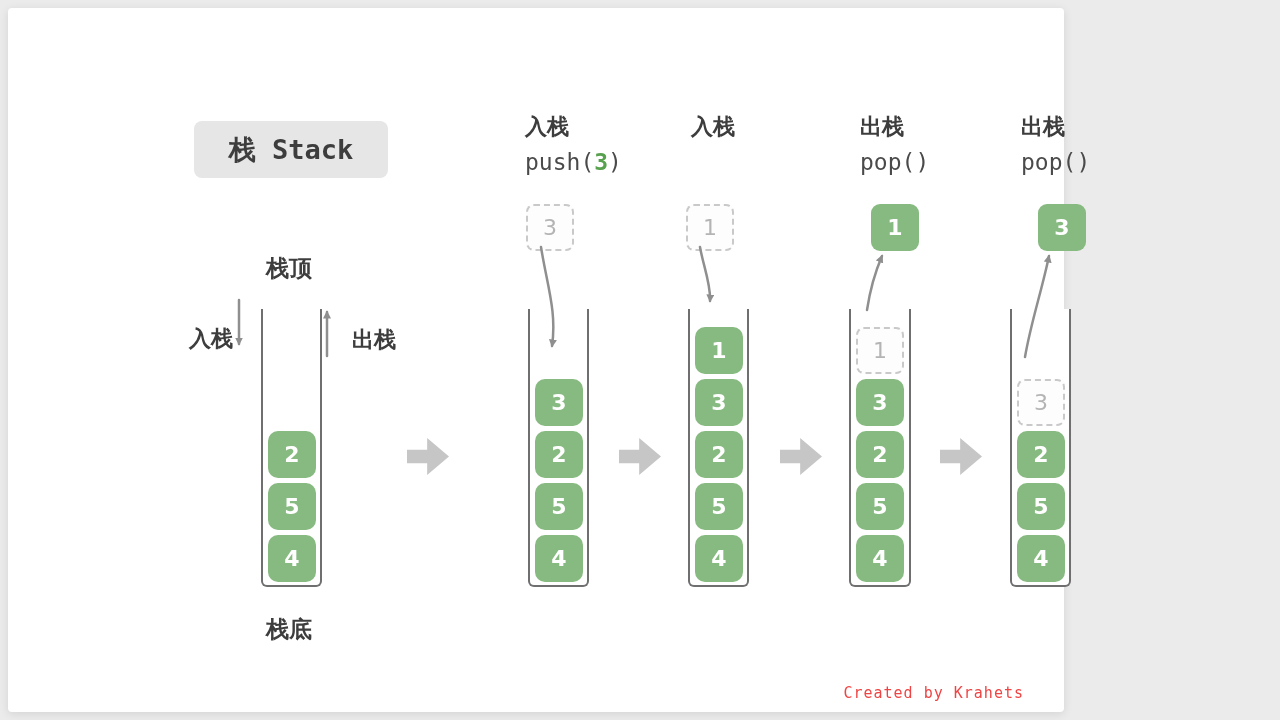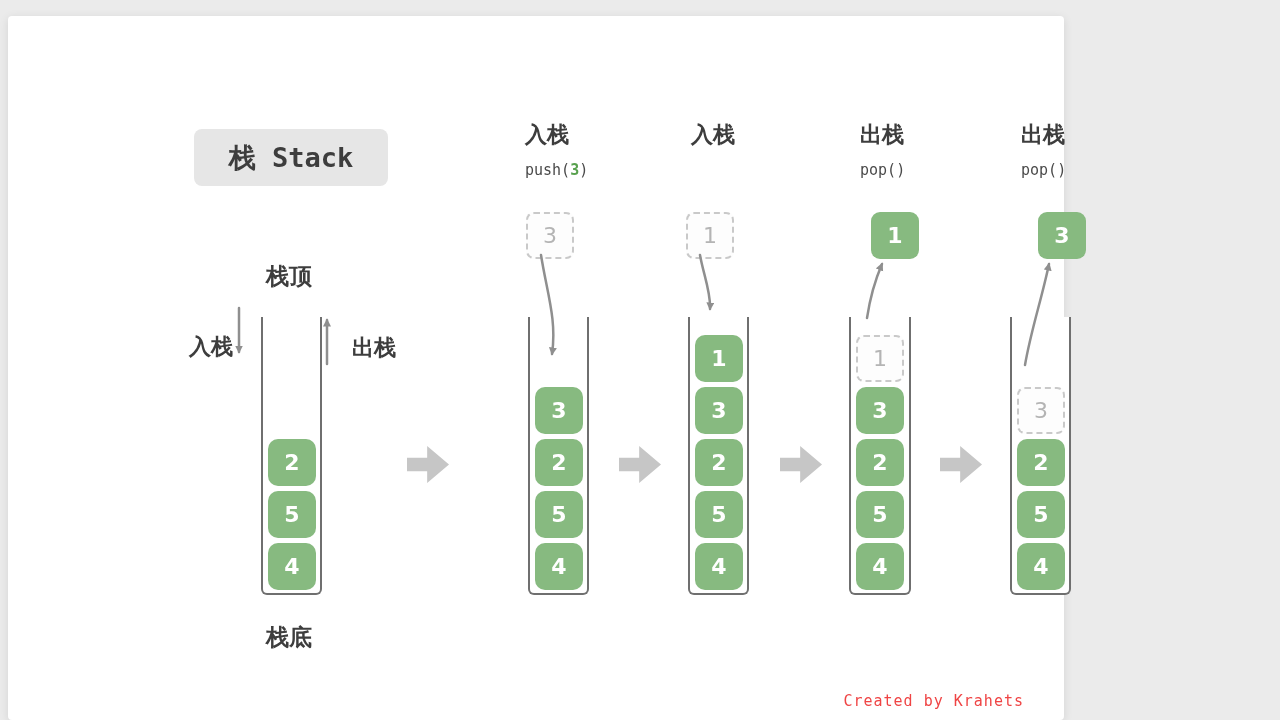--- a/index.html
+++ b/index.html
@@ -15,36 +15,36 @@
   }
   *{margin:0;padding:0;box-sizing:border-box;}
   html,body{width:1280px;height:720px;}
   body{
     background:#ebebeb;
     font-family:"DejaVu Sans","Liberation Sans",sans-serif;
     position:relative;
     overflow:hidden;
   }
   .card{
-    position:absolute;left:8px;top:16px;width:1056px;height:704px;
+    position:absolute;left:8px;top:8px;width:1056px;height:704px;
     background:#ffffff;border-radius:4px;
     box-shadow:0 2px 10px rgba(0,0,0,0.10);
   }
   .abs{position:absolute;}
   .title-box{
     left:186px;top:113px;width:194px;height:57px;
     background:#e6e6e6;border-radius:8px;
     display:flex;align-items:center;justify-content:center;
     font-size:27px;font-weight:bold;color:var(--ink);
     font-family:"DejaVu Sans Mono","DejaVu Sans",monospace,sans-serif;
   }
   .op-label{width:160px;}
   .op-label .cn{font-size:22px;font-weight:bold;color:var(--ink);line-height:26px;}
   .op-label .code{
-    margin-top:9px;font-size:15px;color:var(--code-ink);
+    margin-top:9px;font-size:23px;color:var(--code-ink);
     font-family:"DejaVu Sans Mono","Liberation Mono",monospace;line-height:26px;
   }
   .op-label .code .arg{color:var(--digit-green);font-weight:bold;}
   .ann{font-weight:bold;color:var(--ink);white-space:nowrap;text-align:right;}
   .ann.big{font-size:23px;}
   .ann.side{font-size:22px;}
   .container{
     border-left:2px solid var(--wall);
     border-right:2px solid var(--wall);
     border-bottom:2px solid var(--wall);

